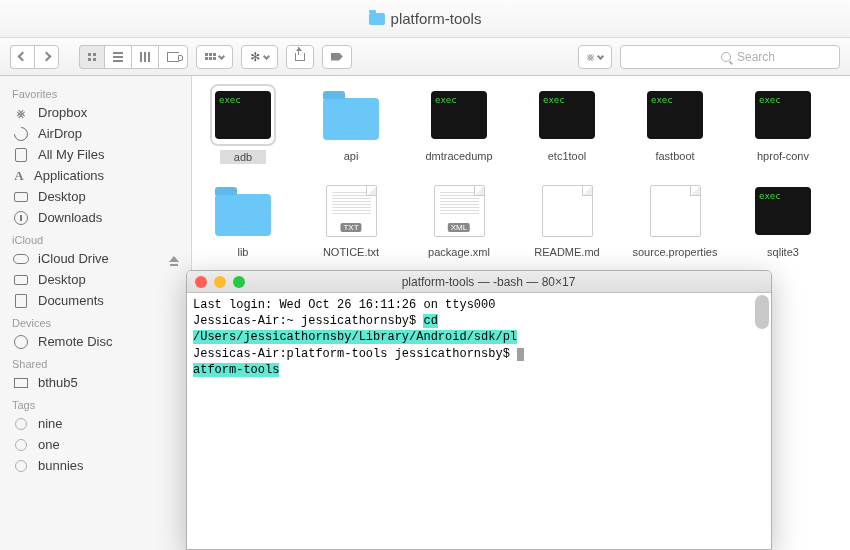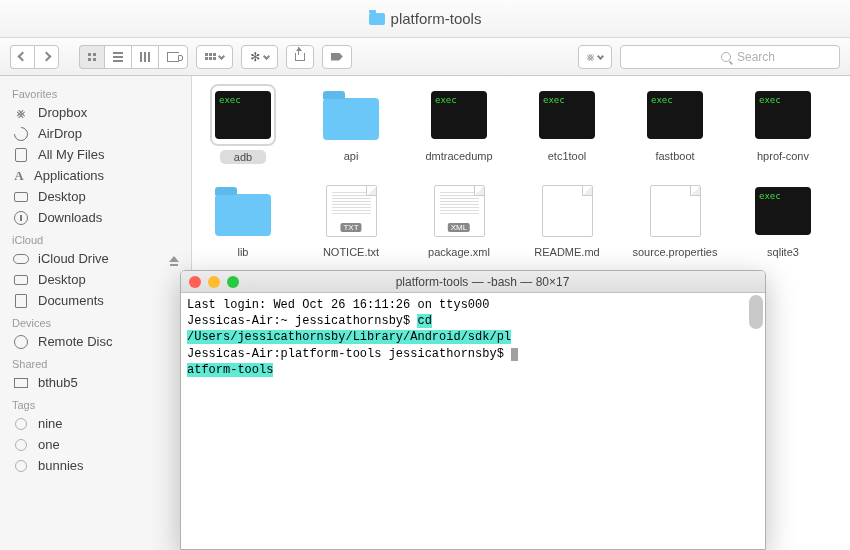--- a/index.html
+++ b/index.html
@@ -59,33 +59,33 @@
 .sb-remote { width: 14px; height: 14px; border: 1.5px solid #7a7a7a; border-radius: 50%; }
 .sb-pc { width: 14px; height: 10px; border: 1.5px solid #7a7a7a; }
 .sb-tag { width: 12px; height: 12px; border: 1.5px solid #b0b0b0; border-radius: 50%; }
 .sb-eject { margin-left: auto; width: 0; height: 0; border-left: 5px solid transparent; border-right: 5px solid transparent; border-bottom: 6px solid #999; position: relative; }
 .sb-eject::after { content: ""; position: absolute; bottom: -10px; left: -4px; width: 8px; height: 2px; background: #999; }
 
 .content { flex: 1; background: #fff; padding: 12px 20px; overflow: hidden; }
 .file-row { display: flex; gap: 46px; margin-bottom: 20px; }
 .file { display: flex; flex-direction: column; align-items: center; gap: 8px; width: 62px; }
 .file .label { font-size: 11px; color: #4a4a4a; text-align: center; white-space: nowrap; }
-.file.sel .label { background: #dcdcdc; border-radius: 5px; padding: 1px 14px; }
+.file.sel .label { background: #dcdcdc; border-radius: 0; padding: 1px 14px; }
 .file.sel .fic { outline: 2px solid #d6d6d6; outline-offset: 2px; border-radius: 4px; }
 .fic { width: 58px; height: 54px; display: flex; align-items: center; justify-content: center; position: relative; }
 .ic-exec { width: 56px; height: 48px; background: #141414; border-radius: 4px; display: flex; align-items: flex-start; justify-content: flex-start; padding: 4px; }
 .ic-exec span { color: #3cdb3c; font-size: 9px; font-family: monospace; }
 .ic-folder { width: 56px; height: 42px; background: #6ac7f7; border-radius: 4px; position: relative; top: 4px; }
 .ic-folder::before { content: ""; position: absolute; top: -7px; left: 0; width: 22px; height: 8px; background: #5fb9eb; border-radius: 3px 3px 0 0; }
 .ic-page { width: 51px; height: 52px; background: #fff; border: 1px solid #ccc; border-radius: 2px; position: relative; display: flex; flex-direction: column; padding: 6px 5px; gap: 2px; }
 .ic-page .line { height: 1px; background: #ddd; }
 .ic-page .badge { position: absolute; bottom: 4px; left: 50%; transform: translateX(-50%); font-size: 8px; background: #888; color: #fff; padding: 0 3px; border-radius: 2px; }
 .ic-page .corner { position: absolute; top: 0; right: 0; width: 10px; height: 10px; background: linear-gradient(135deg, #fff 0 50%, #eee 50% 100%); border-bottom: 1px solid #ccc; border-left: 1px solid #ccc; }
 
-.terminal { position: absolute; left: 180px; top: 270px; width: 586px; background: #fff; border: 1px solid #b0b0b0; border-radius: 5px 5px 0 0; box-shadow: 0 8px 30px rgba(0,0,0,.25); overflow: hidden; height: 280px; }
+.terminal { position: absolute; left: 186px; top: 270px; width: 586px; background: #fff; border: 1px solid #b0b0b0; border-radius: 5px 5px 0 0; box-shadow: 0 8px 30px rgba(0,0,0,.25); overflow: hidden; height: 280px; }
 .term-title { height: 22px; background: linear-gradient(#ececec, #dedede); border-bottom: 1px solid #c0c0c0; display: flex; align-items: center; padding: 0 8px; gap: 6px; font-size: 12px; color: #444; }
 .traffic { display: flex; gap: 7px; }
 .traffic span { width: 12px; height: 12px; border-radius: 50%; }
 .tr-r { background: #ff5f57; } .tr-y { background: #febc2e; } .tr-g { background: #28c840; }
 .term-title .ttext { flex: 1; text-align: center; display: flex; align-items: center; justify-content: center; gap: 5px; }
 .term-body { font-family: "Menlo", "Courier New", monospace; font-size: 12px; padding: 4px 6px; line-height: 1.35; position: relative; height: calc(100% - 22px); }
 .term-body .sel { background: #5eead4; }
 .term-scroll { position: absolute; right: 2px; top: 2px; width: 14px; height: 34px; background: #c8c8c8; border-radius: 7px; }
 .cursor { display: inline-block; width: 7px; height: 13px; background: #a0a0a0; vertical-align: text-bottom; }
 </style>

